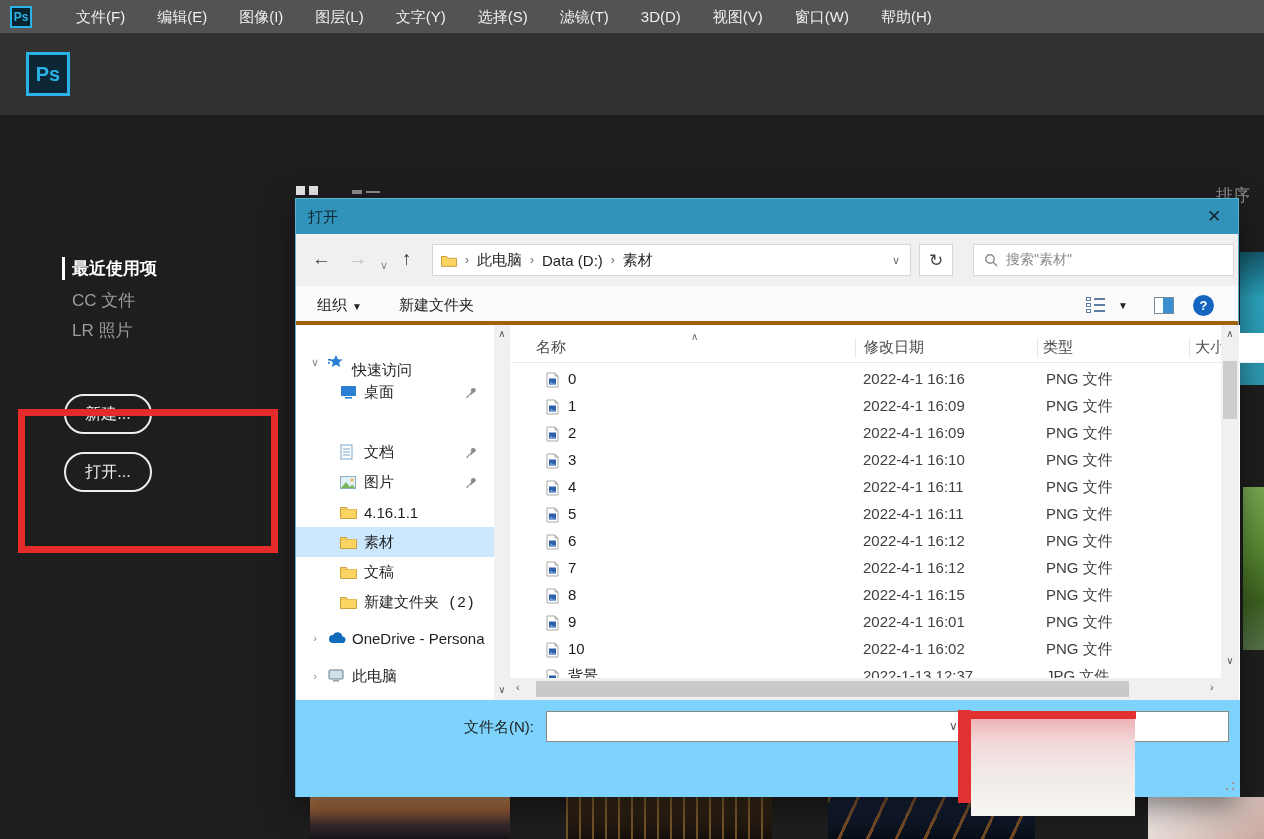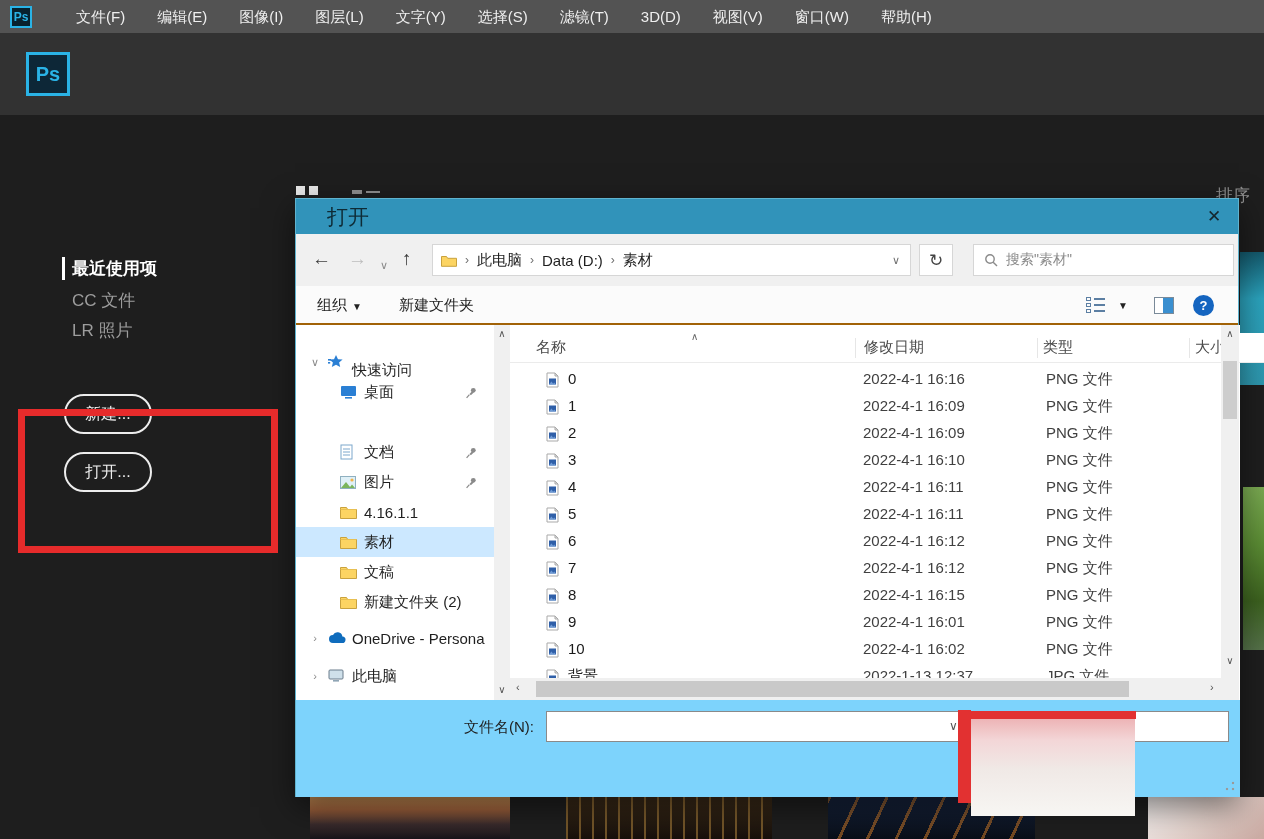--- a/index.html
+++ b/index.html
@@ -47,42 +47,42 @@
   .photo-city { left:828px; top:682px; width:207px; height:42px;
     background:repeating-linear-gradient(115deg,rgba(222,130,40,.5) 0 3px,rgba(0,0,0,0) 3px 26px),
       linear-gradient(180deg,#16233c,#090e18); }
   .photo-girl { left:1148px; top:682px; width:116px; height:42px;
     background:linear-gradient(135deg,#f3efee,#e3d2cc 45%,#c9a9a1); }
 
   
   .dialog { position:absolute; left:295px; top:83px; width:944px; height:599px; background:#fff;
     border:1px solid #5fb3cf; box-shadow:0 10px 30px rgba(0,0,0,.5); z-index:10; }
   .titlebar { position:absolute; left:0; top:0; width:100%; height:35px; background:#3193ba; }
-  .dlg-title { position:absolute; left:31px; top:0; line-height:35px; font-size:21px; color:#0e2b36; }
+  .dlg-title { position:absolute; left:12px; top:0; line-height:35px; font-size:15px; color:#0e2b36; }
   .dlg-close { position:absolute; right:4px; top:0; width:40px; height:35px; color:#15272e; font-size:17px;
     display:flex; align-items:center; justify-content:center; }
 
   .addr-row { position:absolute; left:0; top:35px; width:100%; height:52px; background:#f0f0f0; }
   .nav-glyph { position:absolute; top:12px; font-size:19px; line-height:26px; color:#3c3c3c; }
   .g-back { left:16px; } .g-fwd { left:52px; color:#bcbcbc; }
   .g-caret { left:84px; font-size:11px; top:18px; color:#8a8a8a; }
   .g-up { left:106px; }
   .addr-box { position:absolute; left:136px; top:10px; width:479px; height:32px; background:#fff;
     border:1px solid #d6d6d6; display:flex; align-items:center; }
   .crumb-sep { color:#6f6f6f; font-size:12px; padding:0 8px; }
   .crumb { color:#1f1f1f; font-size:15px; }
   .addr-caret { margin-left:auto; margin-right:10px; color:#6f6f6f; font-size:11px; }
   .refresh-btn { position:absolute; left:623px; top:10px; width:34px; height:32px; background:#fff;
     border:1px solid #d6d6d6; color:#444; font-size:17px; display:flex; align-items:center; justify-content:center; }
   .search-box { position:absolute; left:677px; top:10px; width:261px; height:32px; background:#fff;
     border:1px solid #d6d6d6; display:flex; align-items:center; }
   .search-text { color:#8a8a8a; font-size:14px; margin-left:8px; }
 
   .toolbar { position:absolute; left:0; top:87px; width:100%; height:39px; background:#fbfbfb;
-    border-bottom:2px solid #a16207; }
+    border-bottom:4px solid #a16207; }
   .tb-item { position:absolute; top:0; line-height:38px; font-size:15px; color:#222; }
   .tb-organize { left:21px; } .tb-newfolder { left:103px; }
   .tb-caret { font-size:10px; color:#222; margin-left:5px; }
   .icon-details { position:absolute; left:790px; top:11px; width:20px; height:17px; }
   .icon-details .rw { position:absolute; left:0; width:5px; height:4px; border:1px solid #5c7fa3; }
   .icon-details .ln { position:absolute; left:8px; width:11px; height:2px; background:#5c7fa3; }
   .details-caret { position:absolute; left:822px; top:14px; font-size:10px; color:#222; }
   .icon-pane { position:absolute; left:858px; top:11px; width:20px; height:17px; border:1px solid #7a8a99; background:#fff; }
   .icon-pane::after { content:""; position:absolute; right:0; top:0; width:10px; height:15px; background:#3a8fd0; }
   .icon-help { position:absolute; left:897px; top:9px; width:21px; height:21px; border-radius:50%;
@@ -315,21 +315,21 @@
             </div>
             <div class="tree-row" style="top: 232px; text-decoration: underline;">
               <span class="tree-ico" style="left: 44px;">
                 <svg width="17" height="14" viewBox="0 0 17 14">
                   <path d="M.5 2.5h6l1.2 2h8.8v9H.5z" fill="#fcd462" stroke="#c9a23e"></path>
                   <path d="M.5 4.5h16" stroke="#e8c052"></path>
                 </svg>
               </span>
               <span class="tree-label" style="left: 68px;">文稿</span>
             </div>
-            <div class="tree-row" style="top: 262px;">
+            <div class="tree-row" style="top: 262px; font-family: Liberation Mono, monospace;">
               <span class="tree-ico" style="left: 44px;">
                 <svg width="17" height="14" viewBox="0 0 17 14">
                   <path d="M.5 2.5h6l1.2 2h8.8v9H.5z" fill="#fcd462" stroke="#c9a23e"></path>
                   <path d="M.5 4.5h16" stroke="#e8c052"></path>
                 </svg>
               </span>
               <span class="tree-label" style="left: 68px;">新建文件夹 (2)</span>
             </div>
             <div class="tree-row" style="top: 298px;">
               <span class="tree-exp">›</span>

